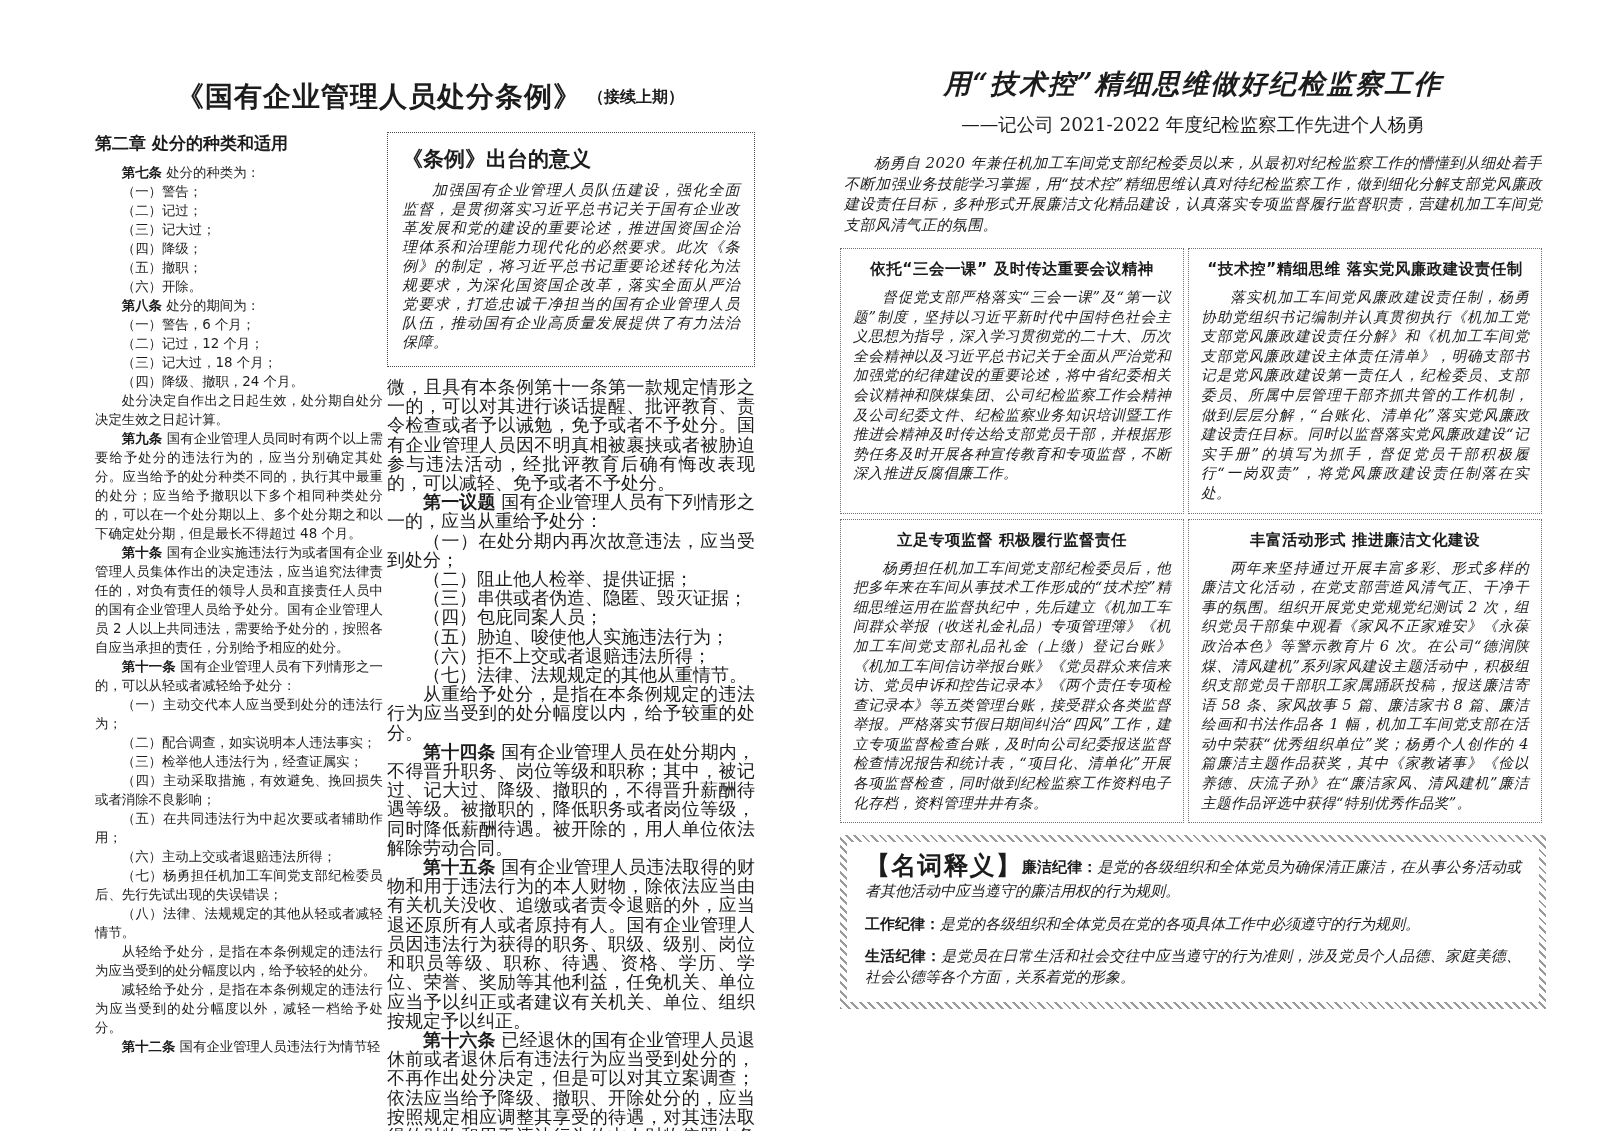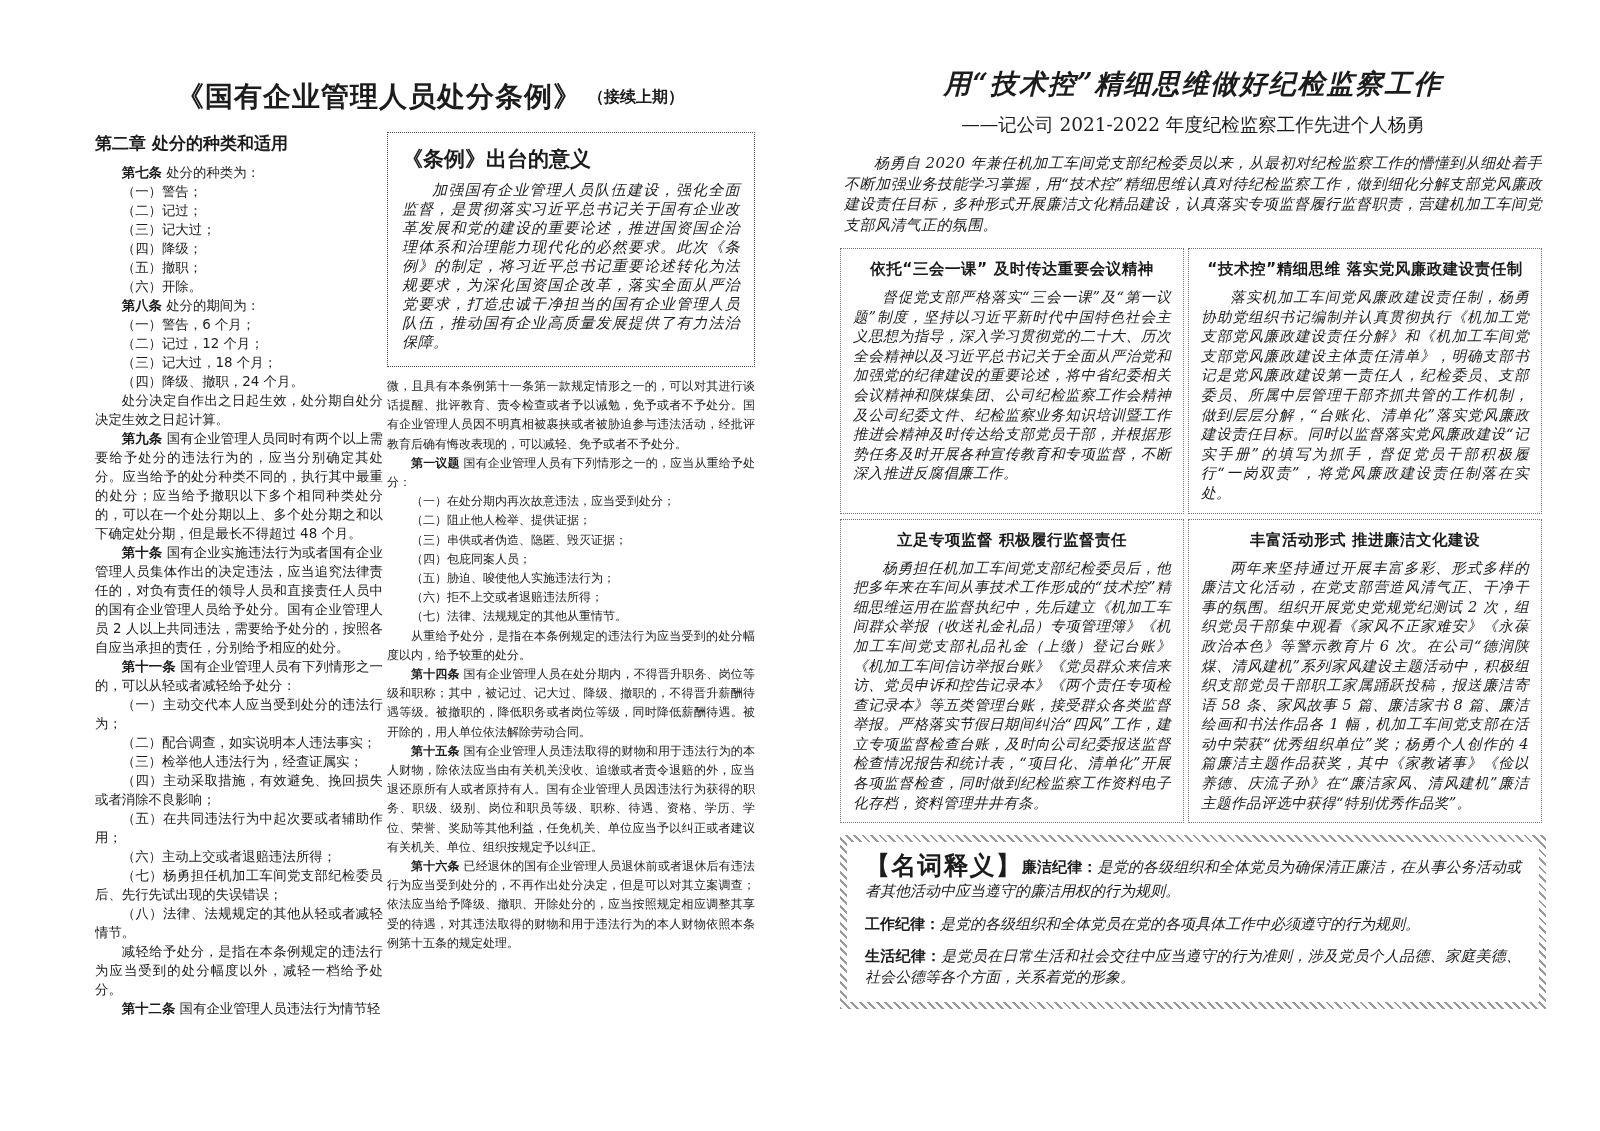--- a/index.html
+++ b/index.html
@@ -15,21 +15,21 @@
   .lp-title-row { display:flex; align-items:center; justify-content:center; gap:6px; white-space:nowrap; }
   .lp-title { font-size:28px; font-weight:bold; margin:0; letter-spacing:1px; }
   .lp-note { font-size:16px; font-weight:bold; }
   .lp-columns { display:flex; gap:4px; margin-top:16px; }
   .lp-col1 { width:288px; flex:none; }
   .lp-col2 { width:368px; flex:none; }
   .chapter-heading { font-size:17px; font-weight:bold; margin:0 0 8px 0; }
   .para { margin:0; text-indent:2em; text-align:justify; }
   .para.noindent { text-indent:0; }
   .lp-col1 .para { font-size:13.4px; line-height:19px; }
-  .lp-col2 .para { font-size:12px; line-height:19.2px; }
+  .lp-col2 .para { font-size:18px; line-height:19.2px; }
   .lead { font-weight:bold; }
 
   .insight-box { border:1.5px dotted #4a4a4a; padding:10px 14px 14px 14px; margin:0 0 10px 0; }
   .insight-box h3 { margin:2px 0 8px 0; text-align:left; font-size:21px; font-weight:bold; }
   .insight-box .para { font-family:Liberation Serif, serif; font-style:italic; font-size:15px; line-height:19px; letter-spacing:0.5px; }
 
   
   .page-right { position:absolute; left:840px; top:66px; width:706px; }
   .rp-title { margin:0; text-align:center; font-family:"DejaVu Serif", serif; font-style:italic; font-weight:bold; font-size:27px; letter-spacing:2px; }
   .rp-subtitle { margin:10px 0 0 0; text-align:center; font-family:"DejaVu Serif", serif; font-size:18.5px; }
@@ -85,20 +85,21 @@
           <p class="para"><b class="lead">第十条</b>  国有企业实施违法行为或者国有企业管理人员集体作出的决定违法，应当追究法律责任的，对负有责任的领导人员和直接责任人员中的国有企业管理人员给予处分。国有企业管理人员 2 人以上共同违法，需要给予处分的，按照各自应当承担的责任，分别给予相应的处分。</p>
           <p class="para"><b class="lead">第十一条</b>  国有企业管理人员有下列情形之一的，可以从轻或者减轻给予处分：</p>
           <p class="para">（一）主动交代本人应当受到处分的违法行为；</p>
           <p class="para">（二）配合调查，如实说明本人违法事实；</p>
           <p class="para">（三）检举他人违法行为，经查证属实；</p>
           <p class="para">（四）主动采取措施，有效避免、挽回损失或者消除不良影响；</p>
           <p class="para">（五）在共同违法行为中起次要或者辅助作用；</p>
           <p class="para">（六）主动上交或者退赔违法所得；</p>
           <p class="para">（七）杨勇担任机加工车间党支部纪检委员后、先行先试出现的失误错误；</p>
           <p class="para">（八）法律、法规规定的其他从轻或者减轻情节。</p>
+          <p class="para">从轻给予处分，是指在本条例规定的违法行为应当受到的处分幅度以内，给予较轻的处分。</p>
           <p class="para">减轻给予处分，是指在本条例规定的违法行为应当受到的处分幅度以外，减轻一档给予处分。</p>
           <p class="para"><b class="lead">第十二条</b>  国有企业管理人员违法行为情节轻</p>
         </div>
     </div>
     <div class="lp-col2">
       <div class="insight-box">
         <h3>《条例》出台的意义</h3>
         <p class="para">加强国有企业管理人员队伍建设，强化全面监督，是贯彻落实习近平总书记关于国有企业改革发展和党的建设的重要论述，推进国资国企治理体系和治理能力现代化的必然要求。此次《条例》的制定，将习近平总书记重要论述转化为法规要求，为深化国资国企改革，落实全面从严治党要求，打造忠诚干净担当的国有企业管理人员队伍，推动国有企业高质量发展提供了有力法治保障。</p>
       </div>
       <div>

